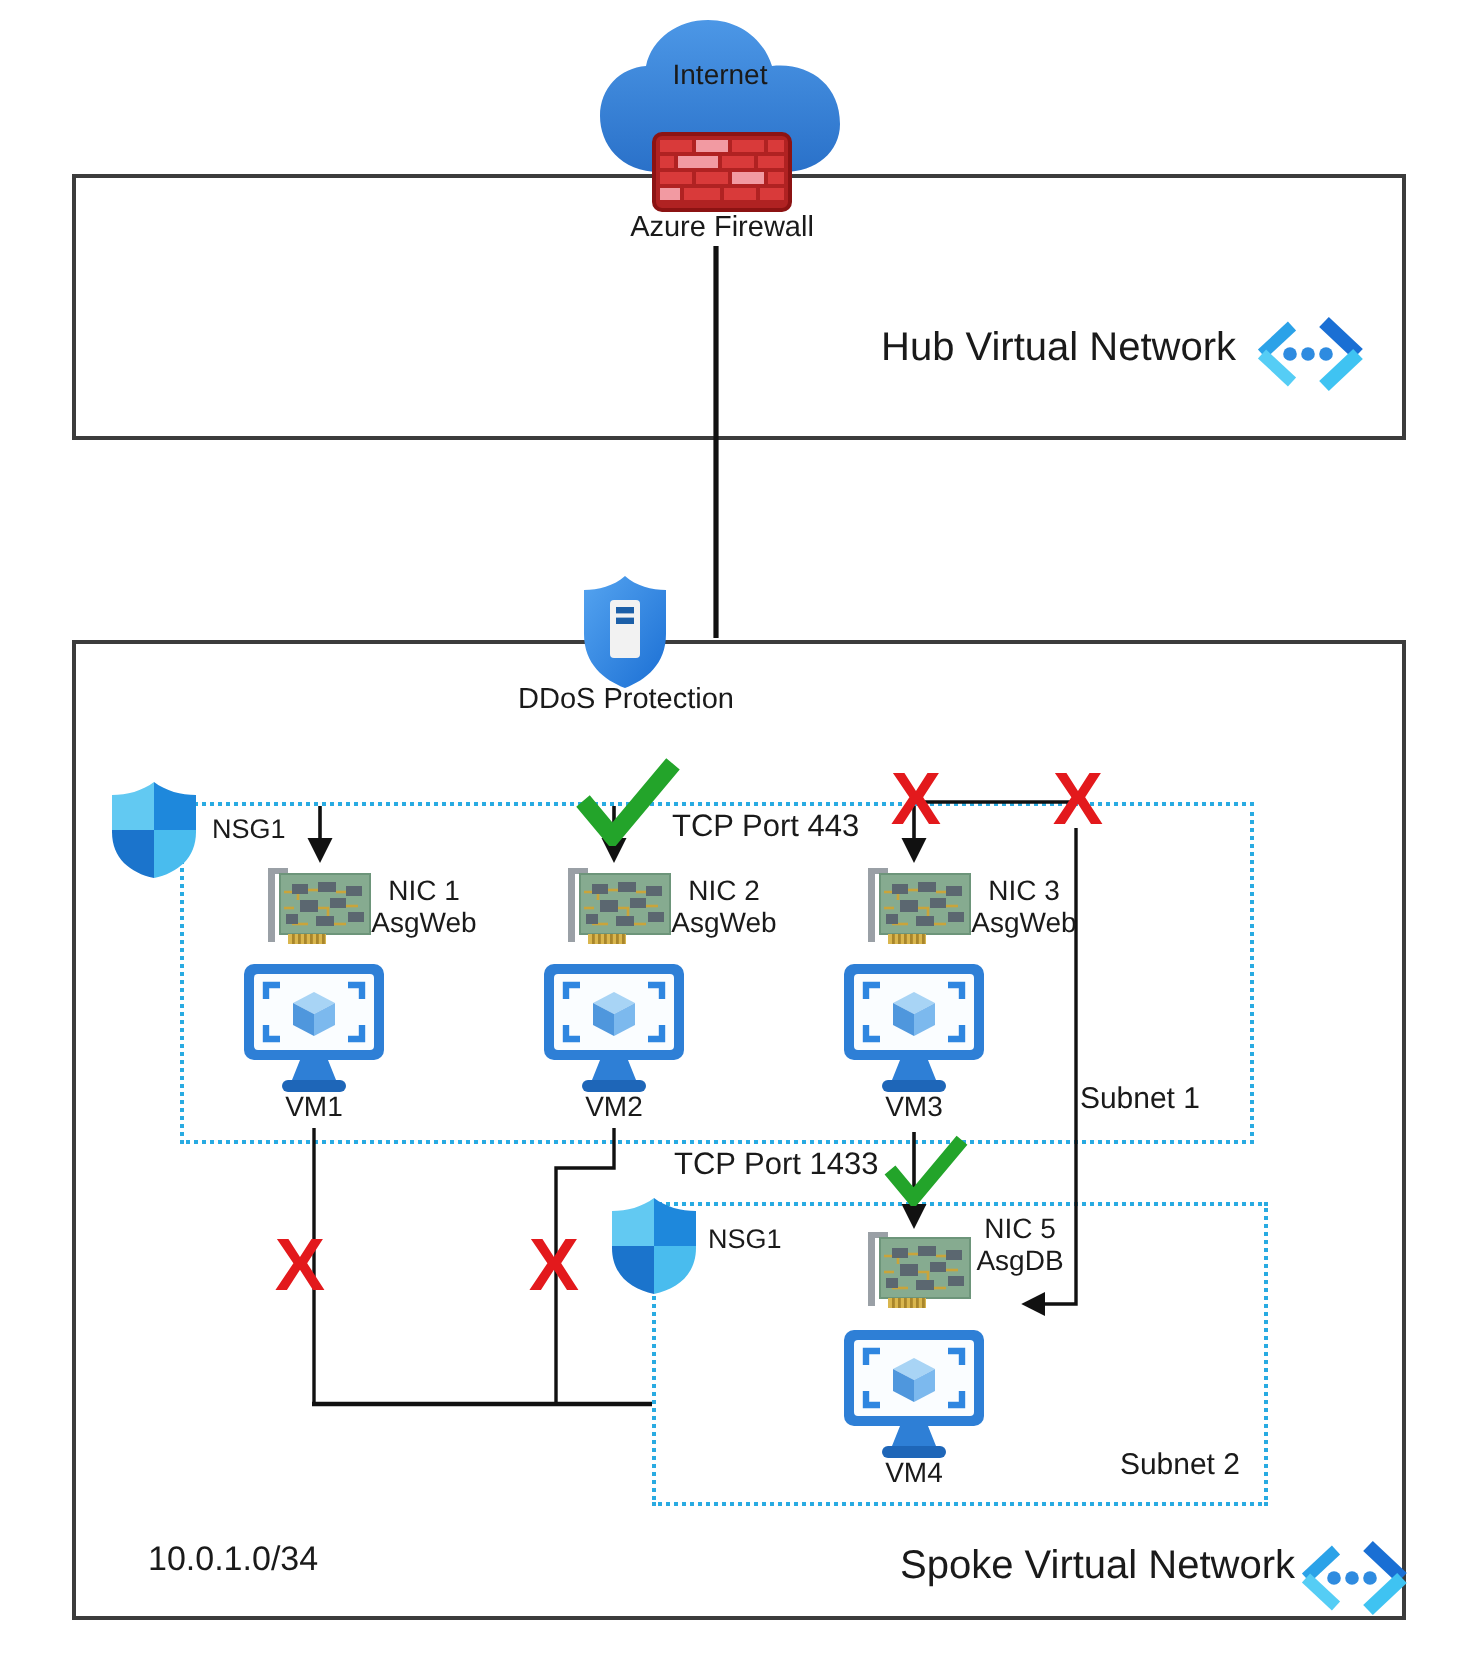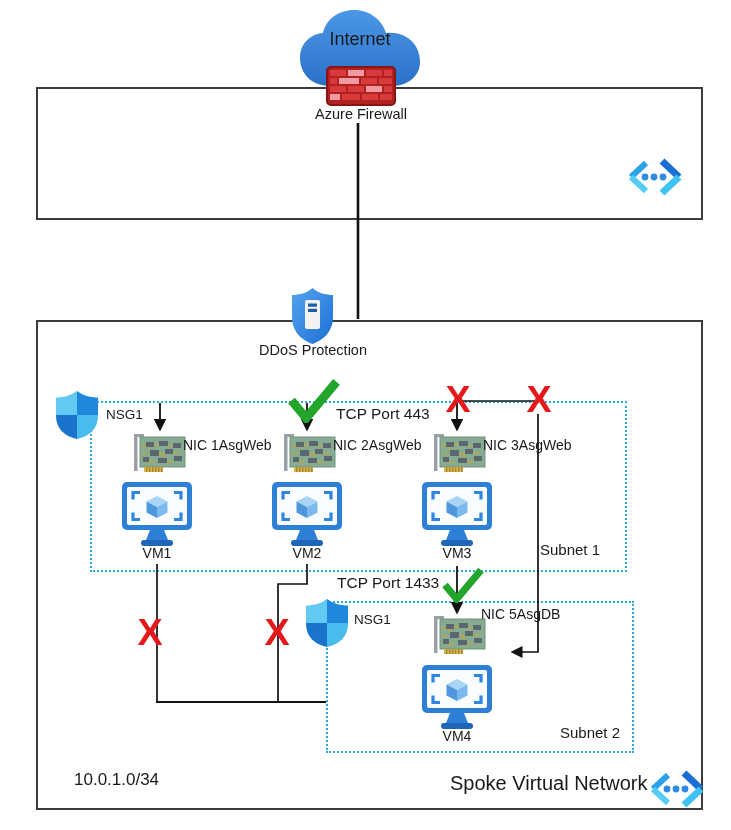--- a/index.html
+++ b/index.html
@@ -12,21 +12,21 @@
   .lbl{position:absolute;z-index:4;white-space:nowrap;line-height:1.15;}
   .center{text-align:center;}
   .right{text-align:right;}
   .icon{position:absolute;z-index:3;}
   .mark-x{
     position:absolute;z-index:5;color:#E3191C;font-weight:900;font-size:37px;
     transform:translate(-50%,-54%) scaleX(1.02);line-height:1;font-family:"Liberation Sans",sans-serif;
   }
   svg{display:block;}
   .overlay{position:absolute;left:0;top:0;z-index:2;}
-  .nic-text{display:flex;flex-direction:row;font-size:14px;}
+  .nic-text{display:flex;flex-direction:column;font-size:14px;}
 </style>
 </head>
 <body>
 
 <div class="canvas">
 
   <svg width="0" height="0" style="position:absolute" aria-hidden="true">
     <defs>
       <linearGradient id="cloudGrad" x1="0" y1="0" x2="0" y2="1">
         <stop offset="0" stop-color="#4C97E6"></stop>
@@ -134,21 +134,21 @@
       <path d="M457 566 V612" stroke-width="1.8" marker-end="url(#arr)"></path>
       <path d="M157 564 V701" stroke-width="1.7"></path>
       <path d="M307 564 V584 H278 V701" stroke-width="1.7"></path>
       <path d="M156 702 H326" stroke-width="2.2"></path>
     </g>
   </svg>
 
   <svg class="icon" style="left:296px;top:6px;" width="128" height="92" viewBox="0 0 128 92">
     <path d="M34 80 C14 80 4 66 4 52 C4 38 14 28 27 27 C30 13 43 4 58 4 C74 4 86 14 90 27 C108 25 124 36 124 56 C124 70 112 80 96 80 Z" fill="url(#cloudGrad)"></path>
   </svg>
-  <div class="lbl center" style="left:320px;top:29px;width:80px;font-size:18px;">Internet</div>
+  <div class="lbl center" style="left:320px;top:29px;width:80px;font-size:14px;">Internet</div>
   <svg class="icon" style="left:326px;top:66px;z-index:4;" width="70" height="40" viewBox="0 0 70 40">
     <rect x="1" y="1" width="68" height="38" rx="4" fill="#B02222" stroke="#8C1313" stroke-width="2"></rect>
     <g fill="#D93A3A">
       <rect x="4" y="4" width="16" height="6"></rect>
         <rect x="40" y="4" width="16" height="6"></rect>
         <rect x="58" y="4" width="8" height="6"></rect>
       <rect x="4" y="12" width="7" height="6"></rect>
         <rect x="35" y="12" width="16" height="6"></rect>
         <rect x="53" y="12" width="13" height="6"></rect>
       <rect x="4" y="20" width="16" height="6"></rect>
@@ -160,20 +160,21 @@
     </g>
     <g fill="#F29AA2">
       <rect x="22" y="4" width="16" height="6"></rect>
       <rect x="13" y="12" width="20" height="6"></rect>
       <rect x="40" y="20" width="16" height="6"></rect>
       <rect x="4" y="28" width="10" height="6"></rect>
     </g>
   </svg>
   <div class="lbl center" style="left:310px;top:106px;width:102px;font-size:14.5px;">Azure Firewall</div>
 
+  <div class="lbl right" style="left:430px;top:163px;width:188px;font-size:20px;">Hub Virtual Network</div>
   <svg class="icon" style="left:622px;top:156px;" width="64" height="42">
       <use href="#vnet-sym"></use>
     </svg>
 
   <svg class="icon" style="left:291px;top:287px;z-index:4;" width="43" height="58" viewBox="0 0 43 58">
     <path d="M21.5 1 C27 6 35 8 42 8 L42 30 C42 45 32 53 21.5 57 C11 53 1 45 1 30 L1 8 C8 8 16 6 21.5 1 Z" fill="url(#shieldGrad)"></path>
     <rect x="14" y="13" width="15" height="29" rx="2" fill="#F2F2F2"></rect>
     <rect x="17" y="16.5" width="9" height="3.2" fill="#1C5FA8"></rect>
     <rect x="17" y="21.8" width="9" height="3.2" fill="#1C5FA8"></rect>
   </svg>

